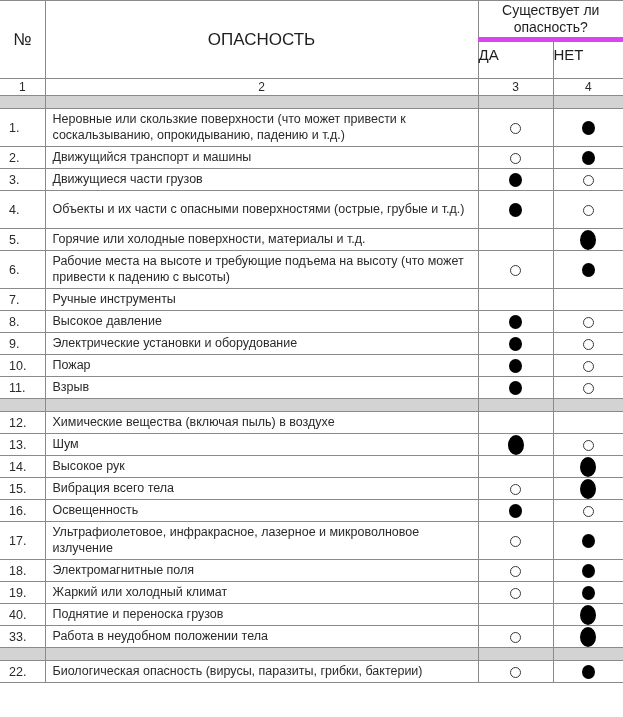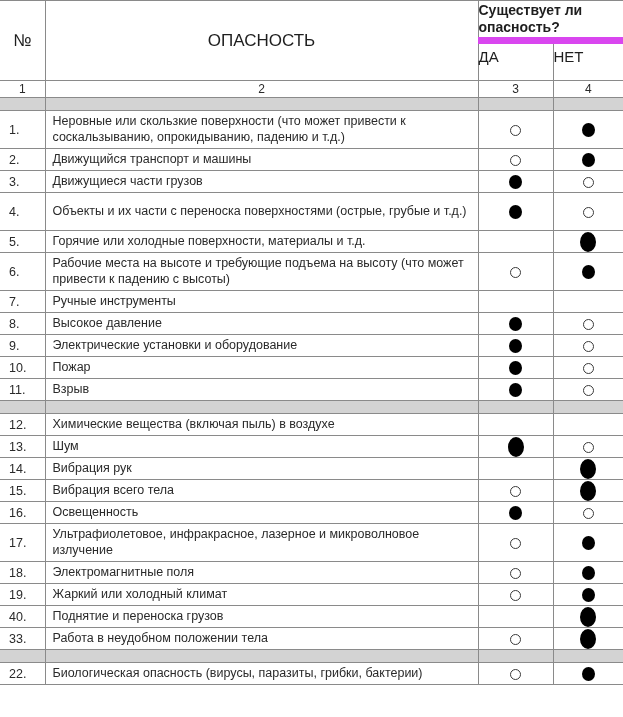--- a/index.html
+++ b/index.html
@@ -5,21 +5,21 @@
   html, body { margin: 0; padding: 0; background: #ffffff; }
   body { width: 623px; height: 717px; overflow: hidden; font-family: "Liberation Sans", sans-serif; color: #2a2a2a; }
   table { border-collapse: collapse; table-layout: fixed; width: 623px; }
   td, th { border: 1px solid #8a8a8a; padding: 0; vertical-align: middle; }
   table tr > *:first-child { border-left: none; }
   table tr > *:last-child { border-right: none; }
   col.c1 { width: 45px; } col.c2 { width: 433px; } col.c3 { width: 75px; } col.c4 { width: 70px; }
   th { font-weight: normal; color: #1e1e1e; }
   .h-num { font-size: 17px; text-align: center; height: 73px; }
   .h-title { font-size: 17px; text-align: center; margin-top: 32px; }
-  .h-group { font-size: 14px; line-height: 17px; text-align: left; height: 36px; border-bottom: 7px solid #d946ef; font-weight: bold; }
+  .h-group { font-size: 14px; line-height: 17px; text-align: center; height: 36px; border-bottom: 5px solid #d946ef; }
   .h-sub { font-size: 15px; text-align: left; vertical-align: top; padding-top: 4px; height: 32px; margin-left: 32px; }
   .idx td { font-size: 12px; text-align: center; height: 16px; }
   .band td { background: #d3d3d3; height: 12px; }
   .row td { font-size: 12.5px; line-height: 16px; }
   .row .n { padding-left: 9px; }
   .row .t { padding: 0 4px 2px 7px; }
   .row .m { text-align: center; }
   .row.single td { height: 19px; }
   .row.double td { height: 35px; }
   .mark { display: inline-block; width: 11px; height: 11px; border-radius: 50%; box-sizing: border-box; vertical-align: middle; }
@@ -74,21 +74,21 @@
     <td class="m"><span class="mark f"></span></td>
   </tr>
       <tr class="row single">
     <td class="n">3.</td>
     <td class="t">Движущиеся части грузов</td>
     <td class="m"><span class="mark f"></span></td>
     <td class="m"><span class="mark o"></span></td>
   </tr>
       <tr class="row double">
     <td class="n">4.</td>
-    <td class="t">Объекты и их части с переноска поверхностями (острые, грубые и т.д.)</td>
+    <td class="t">Объекты и их части с опасными поверхностями (острые, грубые и т.д.)</td>
     <td class="m"><span class="mark f"></span></td>
     <td class="m"><span class="mark o"></span></td>
   </tr>
       <tr class="row single">
     <td class="n">5.</td>
     <td class="t">Горячие или холодные поверхности, материалы и т.д.</td>
     <td class="m"></td>
     <td class="m"><span class="mark fl"></span></td>
   </tr>
       <tr class="row double">
@@ -140,21 +140,21 @@
     <td class="m"></td>
   </tr>
       <tr class="row single">
     <td class="n">13.</td>
     <td class="t">Шум</td>
     <td class="m"><span class="mark fl"></span></td>
     <td class="m"><span class="mark o"></span></td>
   </tr>
       <tr class="row single">
     <td class="n">14.</td>
-    <td class="t">Вибрация рук</td>
+    <td class="t">Высокое рук</td>
     <td class="m"></td>
     <td class="m"><span class="mark fl"></span></td>
   </tr>
       <tr class="row single">
     <td class="n">15.</td>
     <td class="t">Вибрация всего тела</td>
     <td class="m"><span class="mark o"></span></td>
     <td class="m"><span class="mark fl"></span></td>
   </tr>
       <tr class="row single">

